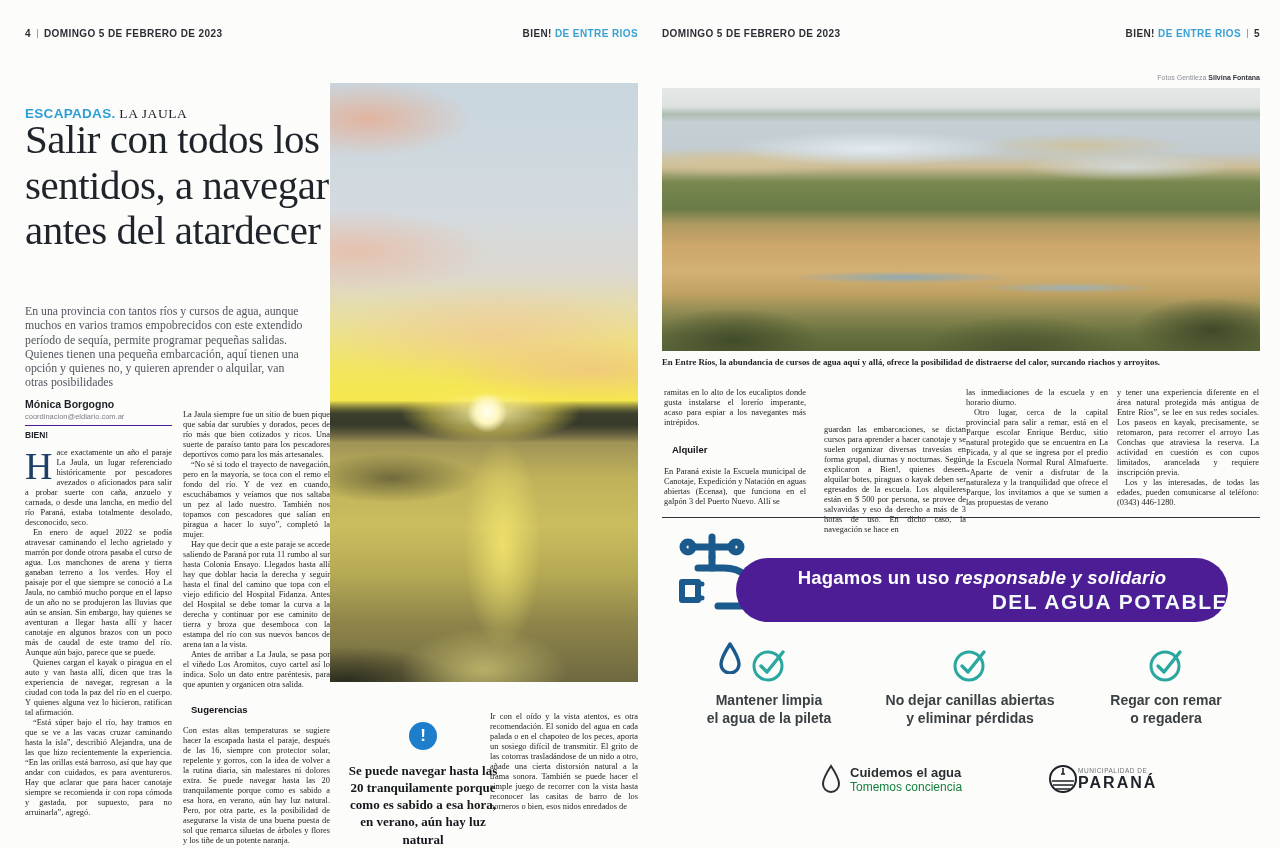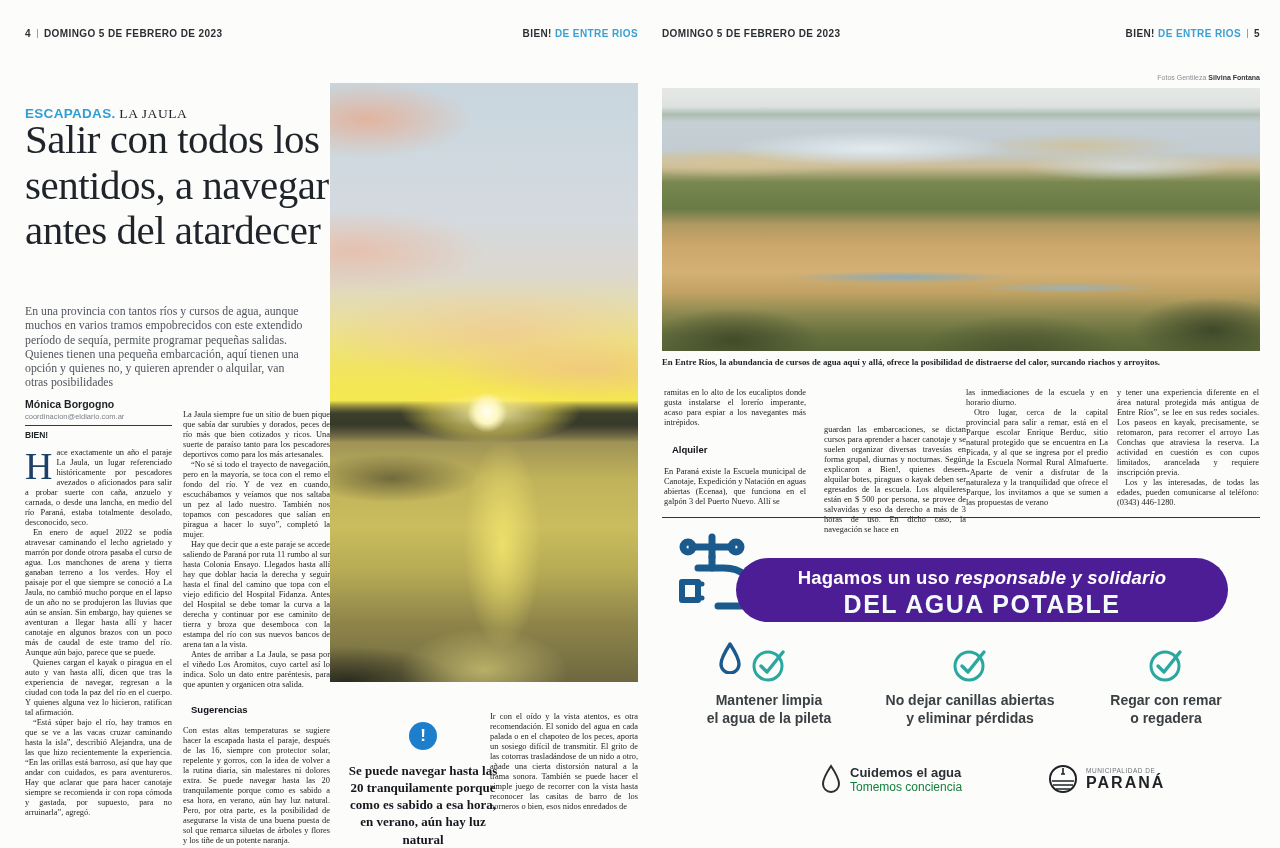--- a/index.html
+++ b/index.html
@@ -100,33 +100,33 @@
   #colR1 .subhead { margin:16px 0 12px; }
   .rule { position:absolute; left:0; top:517px; width:598px; height:1px; background:#33373b; }
 
   
   #faucet  { position:absolute; left:6px;  top:530px; }
   #dropBig { position:absolute; left:56px; top:642px; }
   #pill { position:absolute; left:74px; top:546px; width:492px; height:64px; background:#4c1d95;
           border-radius:34px; color:#fff; text-align:center; font-weight:bold; padding-top:9px;margin-top:12px; }
   .pill1 { font-size:18.5px; letter-spacing:.2px; }
   .pill1 em { font-style:italic; }
-  .pill2 { font-size:25px; letter-spacing:1.5px; margin-top:1px; color:#f2fafa; }
+  .pill2 { font-size:21px; letter-spacing:1.5px; margin-top:1px; color:#f2fafa;text-align:right; }
 
   #tips { position:absolute; left:22px; top:645px; width:562px; display:flex; justify-content:space-between; }
   .tip  { text-align:center; }
   .tip svg { display:block; margin:0 auto 6px; }
   .tip-text { font-size:14px; font-weight:bold; color:#3b4043; line-height:1.3; }
   .tip-text span { display:block; }
 
   #adfooter { position:absolute; top:764px; left:158px; display:flex; gap:86px; align-items:center; }
   .cf { display:flex; gap:8px; align-items:center; }
   .cf-title { font-size:13px; font-weight:bold; color:#2b2f33; }
   .cf-sub   { font-size:12px; color:#15803d; }
-  .muni { display:flex; gap:8px; align-items:center; }
+  .muni { display:flex; align-items:center; }
   .muni-small { font-size:6.5px; color:#6d7377; letter-spacing:.5px; }
   .muni-big   { font-size:16px; font-weight:bold; letter-spacing:2px; color:#1f2328; }
 </style>
 </head>
 <body>
 
 <div class="page" id="pageL">
 
   <div class="hdr">
     <span>

